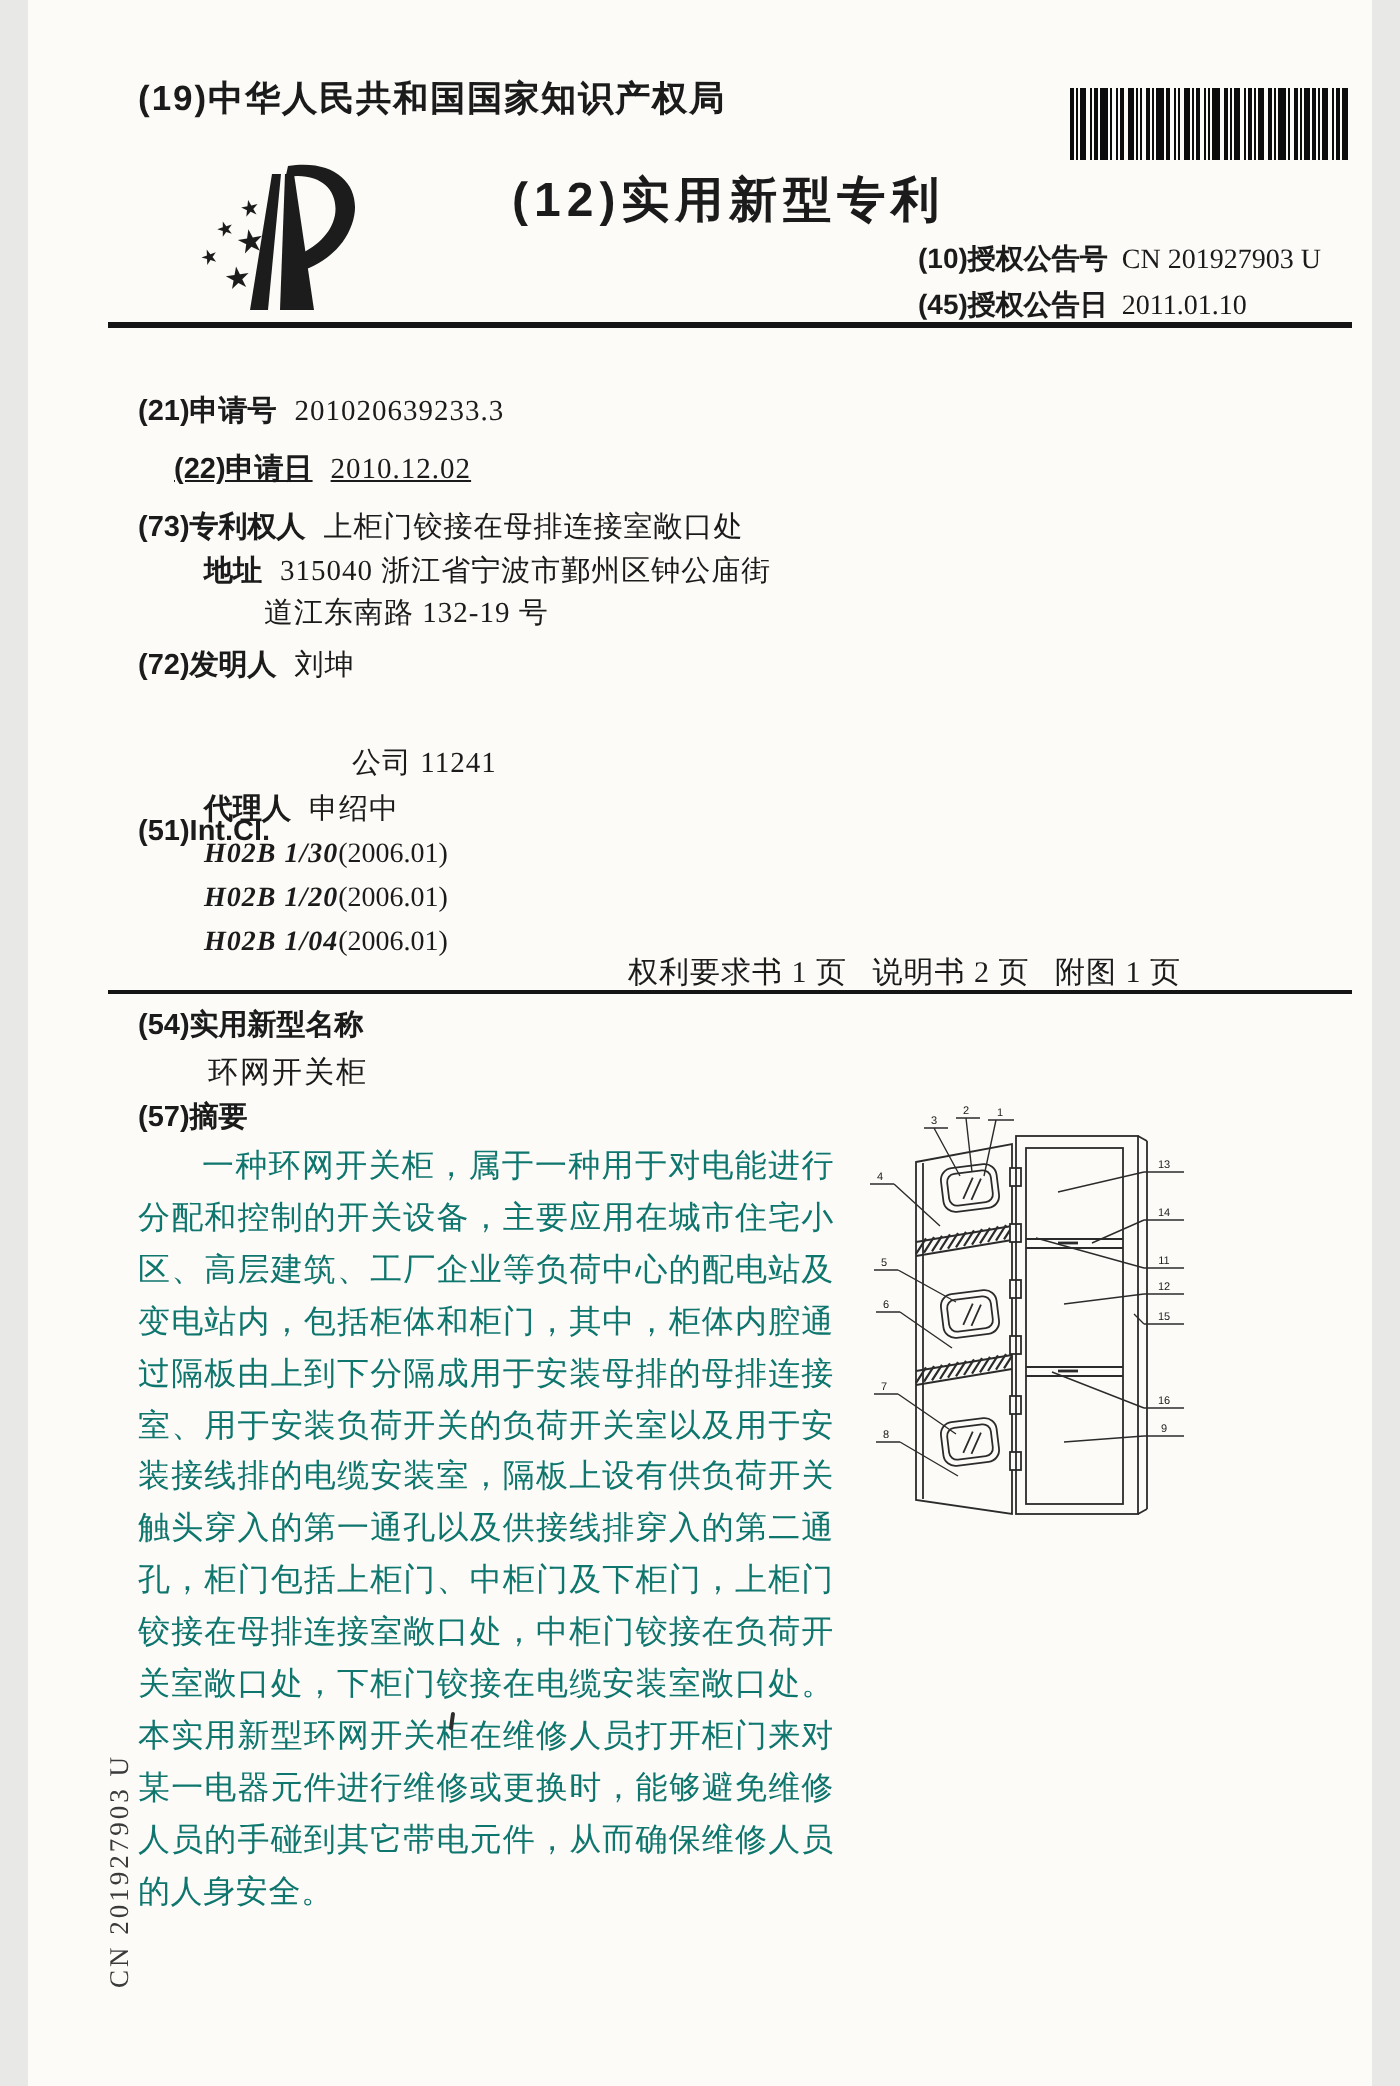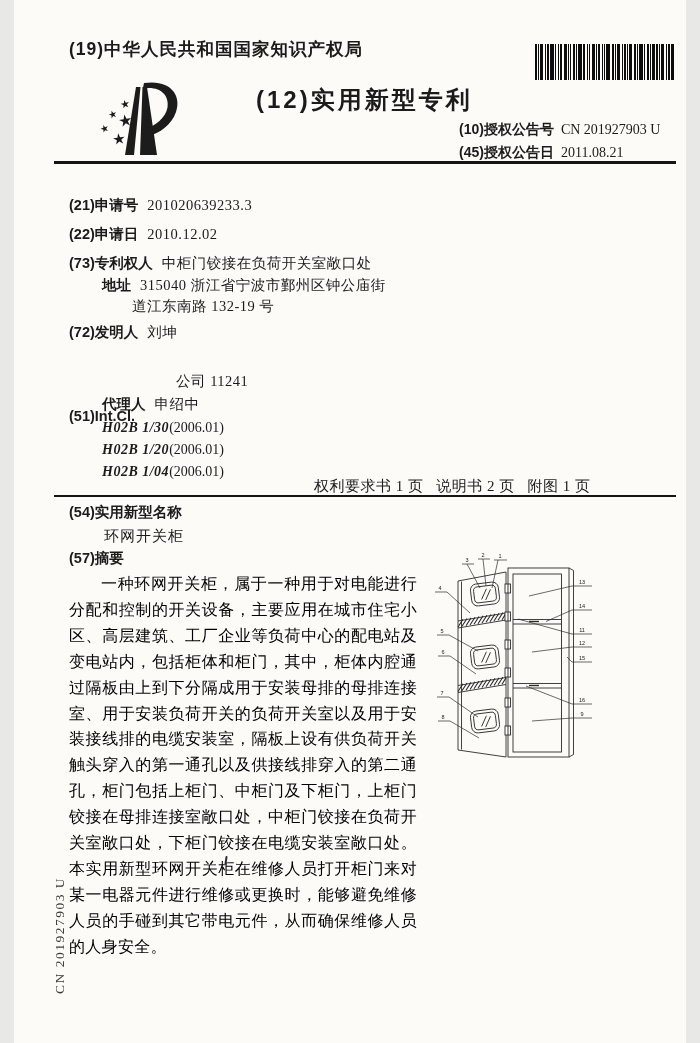--- a/index.html
+++ b/index.html
@@ -19,21 +19,21 @@
   .publine { font-size:14px; white-space:nowrap; }
   .publine .lbl { font-family:"Liberation Sans","DejaVu Sans",sans-serif; font-weight:700; margin-right:7px; }
   .rule { background:#151515; }
   .pages-info { font-size:15px; white-space:pre; text-align:left; letter-spacing:.5px; }
   .icl { font-size:14px; white-space:nowrap; }
   .icl .code { font-style:italic; font-weight:700; letter-spacing:.5px; }
   .sec-label { font-size:14.5px; }
   .invention-title { font-size:15px; letter-spacing:1px; }
   .abstract {
     width:348px; font-size:16px; line-height:25.9px; text-align:justify;
-    text-indent:2em; letter-spacing:.3px; color:#000000;
+    text-indent:2em; letter-spacing:.3px; color:#0f766e;
   }
   .vertical-id {
     font-size:13.5px; letter-spacing:1.5px; color:#3a3a3a; width:150px;
     transform:rotate(-90deg); transform-origin:0 0; white-space:nowrap;
   }
   .stray { width:2px; height:9px; background:#2d2d2d; transform:rotate(8deg); border-radius:1px; }
   svg text { font-family:"Liberation Sans","DejaVu Sans",sans-serif; }
 </style>
 </head>
 <body>
@@ -62,35 +62,35 @@
       </g>
     </svg>
   </div>
 
   <div class="abs doc-type hei" style="left:242px; top:84px;">(12)实用新型专利</div>
 
   <div class="abs publine" style="left:445px; top:121px;">
     <span class="lbl">(10)授权公告号</span><span class="val">CN 201927903 U</span>
   </div>
   <div class="abs publine" style="left:445px; top:144px;">
-    <span class="lbl">(45)授权公告日</span><span class="val">2011.08.21</span>
+    <span class="lbl">(45)授权公告日</span><span class="val">2011.01.10</span>
   </div>
 
   <div class="abs rule" style="left:40px; top:161px; width:622px; height:3px;"></div>
 
   <div class="abs row" style="left:55px; top:172px;">
     <span class="lbl">(21)申请号</span><span class="val">201020639233.3</span>
   </div>
 
-  <div class="abs row" style="left:55px; top:201px;">
+  <div class="abs row" style="left:73px; top:201px;text-decoration:underline;">
     <span class="lbl">(22)申请日</span><span class="val">2010.12.02</span>
   </div>
 
   <div class="abs row" style="left:55px; top:230px;">
-    <span class="lbl">(73)专利权人</span><span class="val">中柜门铰接在负荷开关室敞口处</span>
+    <span class="lbl">(73)专利权人</span><span class="val">上柜门铰接在母排连接室敞口处</span>
   </div>
   <div class="abs row" style="left:88px; top:252px;">
     <span class="lbl">地址</span><span class="val">315040 浙江省宁波市鄞州区钟公庙街</span>
   </div>
   <div class="abs row" style="left:118px; top:273px;">
     <span class="val">道江东南路 132-19 号</span>
   </div>
 
   <div class="abs row" style="left:55px; top:299px;">
     <span class="lbl">(72)发明人</span><span class="val">刘坤</span>

